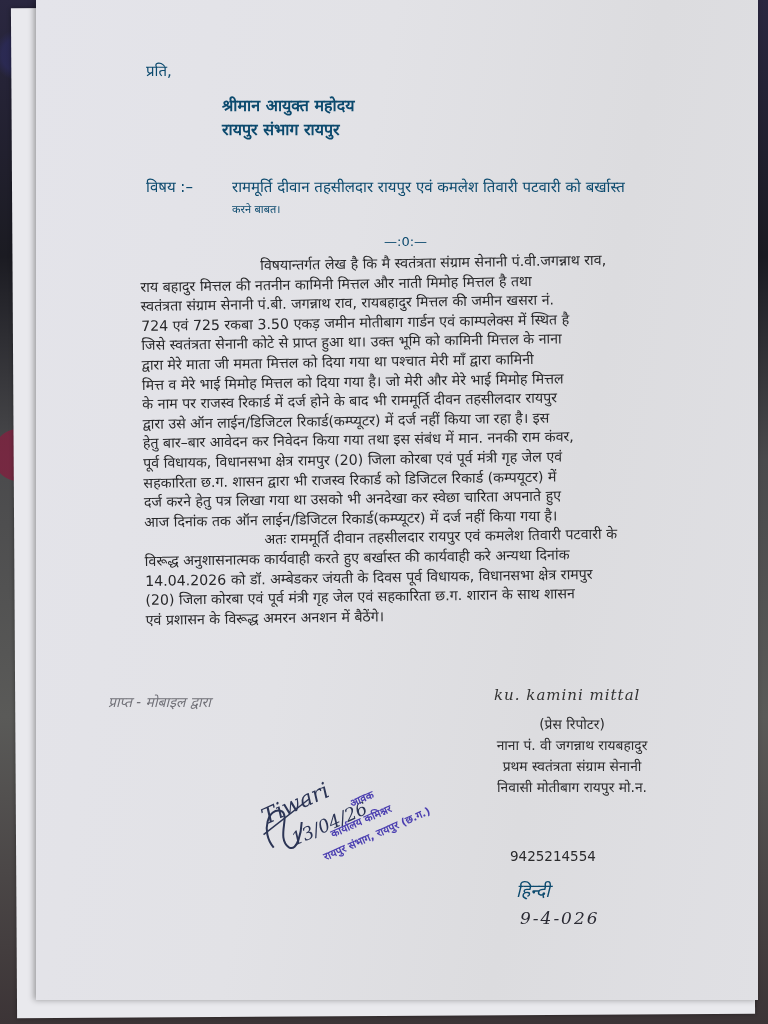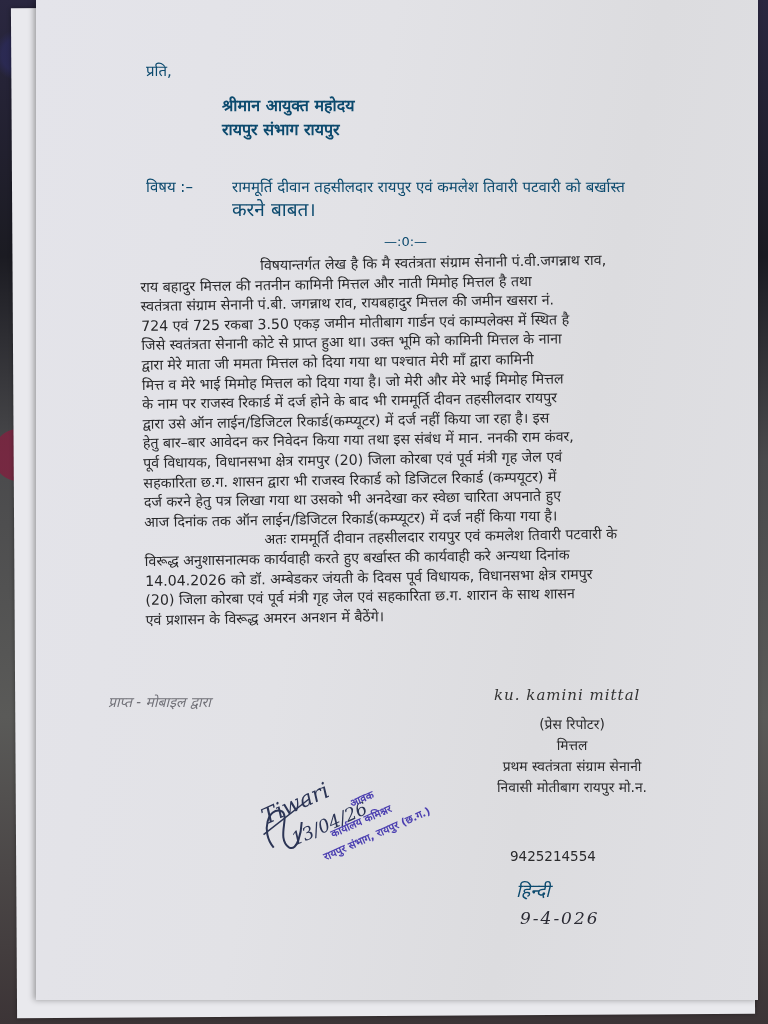--- a/index.html
+++ b/index.html
@@ -26,21 +26,21 @@
     .typed {
       position: absolute; color: #0c4a6e;
       font-family: "DejaVu Sans", sans-serif; font-size: 14.5px; line-height: 19.5px;
       white-space: nowrap;
     }
     .to-label { left: 146px; top: 62px; font-size: 15px; }
     .addr1 { left: 222px; top: 96px; font-size: 16px; font-weight: bold; }
     .addr2 { left: 222px; top: 120px; font-size: 16px; font-weight: bold; }
     .subj-label { left: 146px; top: 178px; font-size: 15px; }
     .subj-line1 { left: 232px; top: 178px; font-size: 15px; }
-    .subj-line2 { left: 232px; top: 200px; font-size: 19px; }
+    .subj-line2 { left: 232px; top: 200px; font-size: 11px; }
     .separator { left: 384px; top: 232px; font-size: 13px; }
     .body-text {
       position: absolute; left: 140px; top: 258px; width: 550px;
       color: #28282a; font-size: 14.2px; line-height: 19.6px;
       transform: rotate(-0.9deg); transform-origin: left top;
     }
     .body-text .line { display: block; white-space: nowrap; text-align: justify; }
     .body-text .indent { padding-left: 120px; }
     .handwritten {
       position: absolute; font-family: "DejaVu Serif", serif; font-style: italic; color: #4a4a52;
@@ -116,21 +116,21 @@
   <span class="line">14.04.2026 को डॉ. अम्बेडकर जंयती के दिवस पूर्व विधायक, विधानसभा क्षेत्र रामपुर</span>
   <span class="line">(20) जिला कोरबा एवं पूर्व मंत्री गृह जेल एवं सहकारिता छ.ग. शारान  के साथ शासन</span>
   <span class="line">एवं प्रशासन के विरूद्ध अमरन अनशन में बैठेंगे।</span>
 </div>
 
 <div class="handwritten hw-note">प्राप्त  -  मोबाइल द्वारा</div>
 <div class="handwritten hw-sign-kamini">ku. kamini mittal</div>
 
 <div class="sig-block">
   <span class="line">(प्रेस रिपोटर)</span>
-  <span class="line">मित्तल</span>
+  <span class="line">नाना पं. वी जगन्नाथ रायबहादुर</span>
   <span class="line">प्रथम स्वतंत्रता संग्राम सेनानी</span>
   <span class="line">निवासी मोतीबाग रायपुर मो.न.</span>
 </div>
 <div class="phone">9425214554</div>
 
 <div class="handwritten hw-rcv">हिन्दी</div>
 <div class="handwritten hw-date">9-4-026</div>
 
 <div class="stamp">
   <svg class="stamp-svg" width="80" height="80" viewBox="0 0 80 80">

